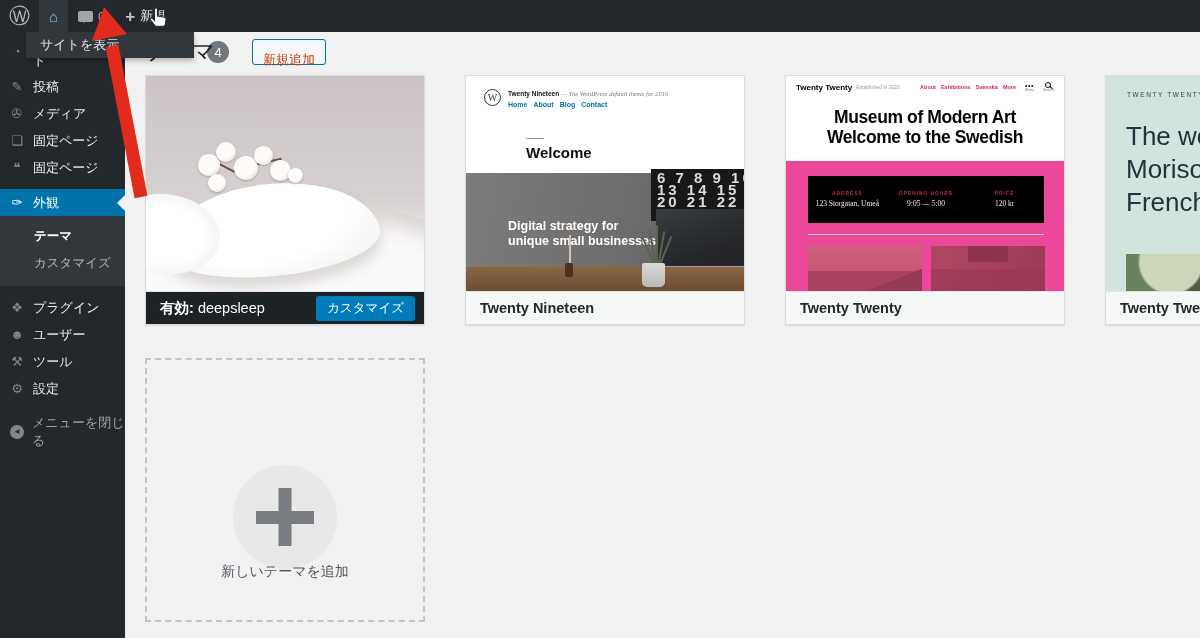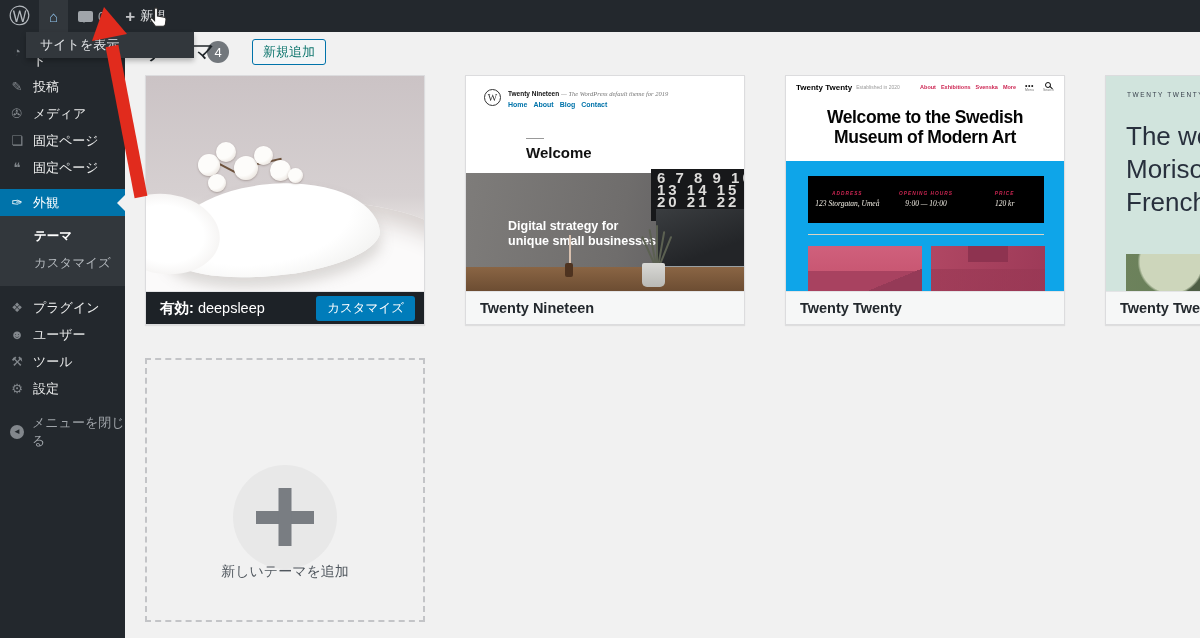--- a/index.html
+++ b/index.html
@@ -32,21 +32,21 @@
   .submenu { background:#32373c; padding:7px 0 9px 0; }
   .submenu .sub-item { display:block; padding:5px 0 5px 34px; font-size:12.5px; color:#b4b9be; cursor:pointer; }
   .submenu .sub-item.current-sub { color:#fff; font-weight:bold; }
   .gap8 { height:8px; }
   .collapse-ic { width:14px; height:14px; border-radius:50%; background:#82878c; color:#23282d; font-size:8px; display:inline-flex; align-items:center; justify-content:center; flex:0 0 14px; margin-left:1px; }
 
   
   .content { position:absolute; left:125px; top:32px; right:0; bottom:0; background:#f1f1f1; }
   .page-title { position:absolute; left:20px; top:4px; font-size:23px; color:#1d2327; font-weight:400; z-index:1; }
   .count-badge { position:absolute; left:82px; top:9px; width:22px; height:22px; border-radius:50%; background:#72777c; color:#fff; font-size:13px; display:flex; align-items:center; justify-content:center; }
-  .add-new-btn { position:absolute; left:127px; top:7px; height:26px; padding:0 10px; background:#f3f5f6; border:1px solid #0073aa; border-radius:3px; color:#0f766e; font-size:13px; line-height:24px; cursor:pointer; }
+  .add-new-btn { position:absolute; left:127px; top:7px; height:26px; padding:8px 10px; background:#f3f5f6; border:1px solid #0073aa; border-radius:3px; color:#c2410c; font-size:13px; line-height:24px; cursor:pointer; }
   .search-input { position:absolute; left:198px; top:6px; width:224px; height:27px; border:1px solid #8c8f94; border-radius:4px; background:#fff; font-size:13.5px; padding:0 9px; color:#2c3338; font-family:"Liberation Sans",sans-serif; }
   .search-input::placeholder { color:#8c8f94; }
 
   
   .theme-card { position:absolute; width:280px; height:250px; top:43px; border:1px solid #dcdcde; box-shadow:0 1px 1px rgba(0,0,0,.08); background:#fff; cursor:pointer; }
   .shot { position:absolute; top:0; left:0; right:0; height:217px; overflow:hidden; }
   .theme-footer { position:absolute; left:0; right:0; bottom:0; height:33px; background:#f6f7f7; border-top:1px solid #e3e4e6; font-size:14.5px; font-weight:bold; color:#23282d; line-height:32px; padding-left:14px; white-space:nowrap; overflow:hidden; }
   .theme-footer.active-footer { background:#1d2227; color:#fff; font-weight:normal; }
   .active-footer b { font-weight:bold; }
   .customize-btn { position:absolute; right:9px; top:4px; height:25px; line-height:25px; padding:0 11px; background:#007cba; color:#fff; font-size:12.5px; border:none; border-radius:3px; cursor:pointer; font-family:"Liberation Sans",sans-serif; }
@@ -85,21 +85,21 @@
   .tt-tag { font-size:5px; color:#9a9a9a; white-space:nowrap; }
   .tt-nav { margin-left:auto; display:flex; gap:5px; align-items:center; }
   .tt-nav .lnk { font-size:5.5px; font-weight:bold; color:#cd2653; white-space:nowrap; }
   .tt-icx { display:flex; flex-direction:column; align-items:center; margin-left:4px; }
   .tt-icx .lab { font-size:3.5px; color:#777; }
   .dots { font-size:7px; color:#111; line-height:5px; letter-spacing:.5px; }
   .sIcon { width:6px; height:6px; border:1px solid #111; border-radius:50%; position:relative; }
   .sIcon::after { content:''; position:absolute; width:4px; height:1px; background:#111; transform:rotate(45deg); right:-3px; bottom:-1px; }
   .tt-hero { position:absolute; top:22px; left:0; right:0; height:63px; background:#fff; text-align:center; }
   .tt-h1 { font-size:17.5px; font-weight:bold; color:#050505; line-height:20px; letter-spacing:-.4px; padding-top:9px; }
-  .tt-cream { position:absolute; top:85px; left:0; right:0; height:132px; background:#0ea5e9;font-style:italic; }
+  .tt-cream { position:absolute; top:85px; left:0; right:0; height:132px; background:#ec4899; }
   .tt-infobox { position:absolute; left:22px; top:15px; width:236px; height:47px; background:#000; display:flex; align-items:center; }
   .tt-col { flex:1; text-align:center; }
   .tt-col .h { font-size:4.8px; font-weight:bold; letter-spacing:1px; color:#cd2653; margin-bottom:3px; }
   .tt-col .v { font-size:7.5px; color:#f0ece3; font-family:"Liberation Serif",serif; }
   .tt-rule { position:absolute; left:22px; top:73px; width:236px; height:1px; background:#dbd4c2; }
   .tt-art { position:absolute; top:85px; width:114px; height:47px; }
   .tt-art.a1 { left:22px; background:linear-gradient(to top left,#953a57 26%,rgba(0,0,0,0) 26%),linear-gradient(to top,#a84260 46%,rgba(0,0,0,0) 46%),linear-gradient(#d0607c,#c2506b); }
   .tt-art.a2 { left:145px; background:linear-gradient(to bottom,#8e3350 34%,rgba(0,0,0,0) 34%) 50% 0/40px 100% no-repeat,linear-gradient(to top,#97375398 52%,rgba(0,0,0,0) 52%),linear-gradient(100deg,#b04763,#9d3a58); }
 
   
@@ -288,33 +288,33 @@
             <span class="lab">Menu</span>
           </span>
           <span class="tt-icx">
             <span class="sIcon"></span>
             <span class="lab">Search</span>
           </span>
         </div>
       </div>
       <div class="tt-hero">
         <div class="tt-h1">
+          <div>Museum of Modern Art</div>
           <div>Welcome to the Swedish</div>
-          <div>Museum of Modern Art</div>
         </div>
       </div>
       <div class="tt-cream">
         <div class="tt-infobox">
           <div class="tt-col">
             <div class="h">ADDRESS</div>
             <div class="v">123 Storgatan, Umeå</div>
           </div>
           <div class="tt-col">
             <div class="h">OPENING HOURS</div>
-            <div class="v">9:00 — 10:00</div>
+            <div class="v">9:05 — 5:00</div>
           </div>
           <div class="tt-col">
             <div class="h">PRICE</div>
             <div class="v">120 kr</div>
           </div>
         </div>
         <div class="tt-rule"></div>
         <div class="tt-art a1"></div>
         <div class="tt-art a2"></div>
       </div>

